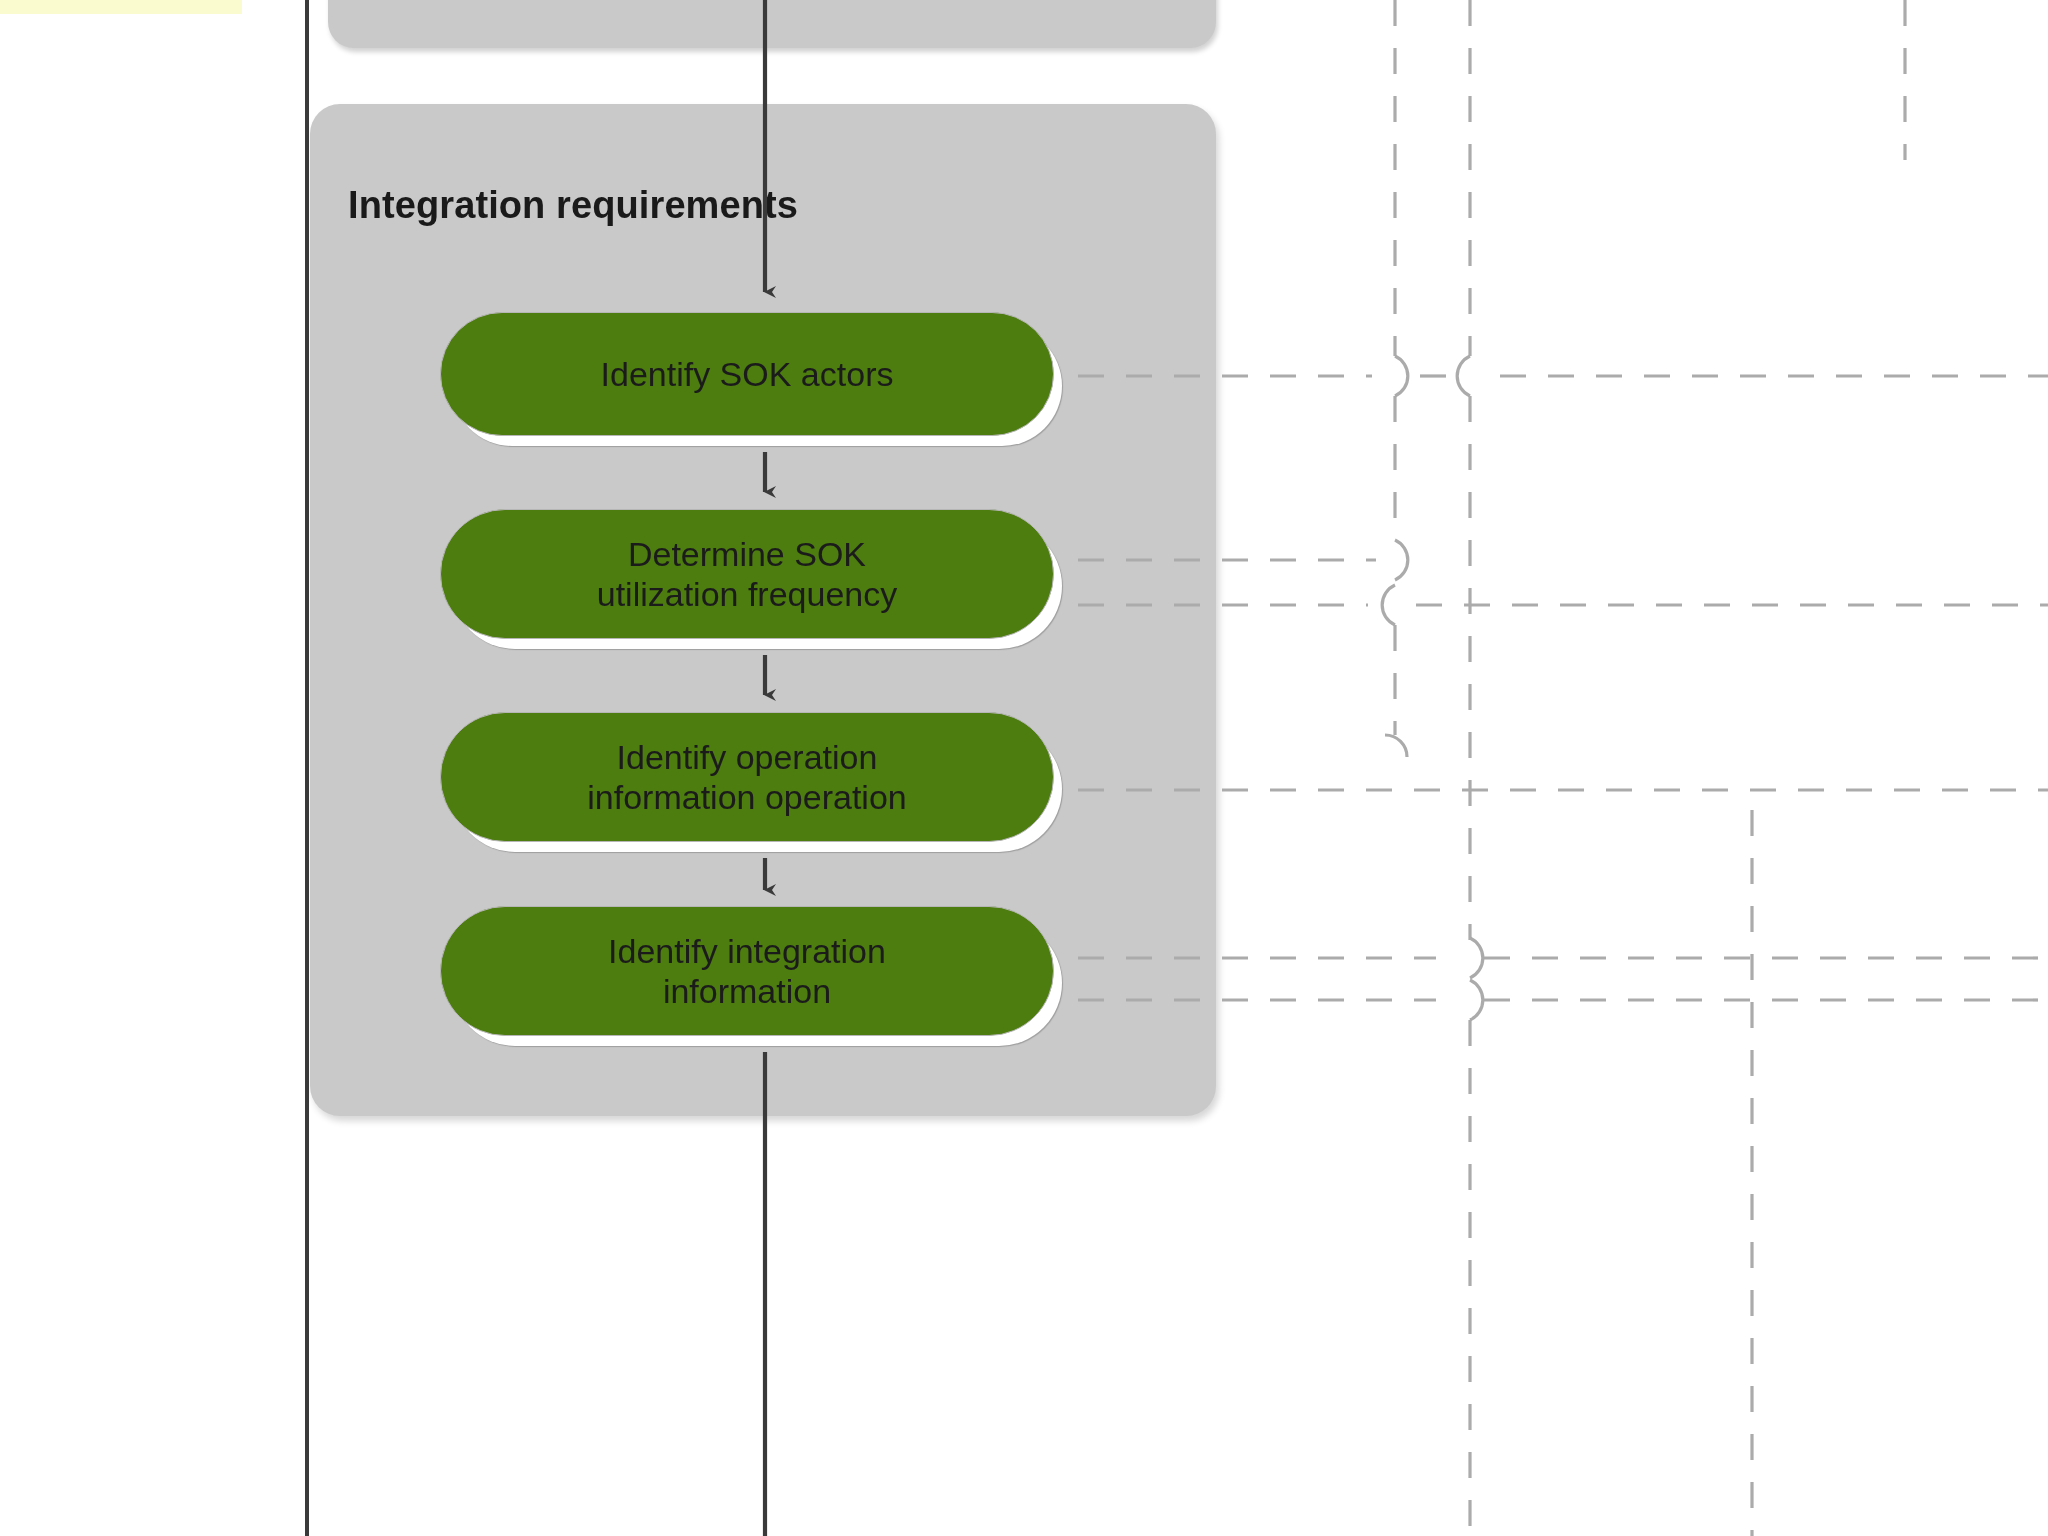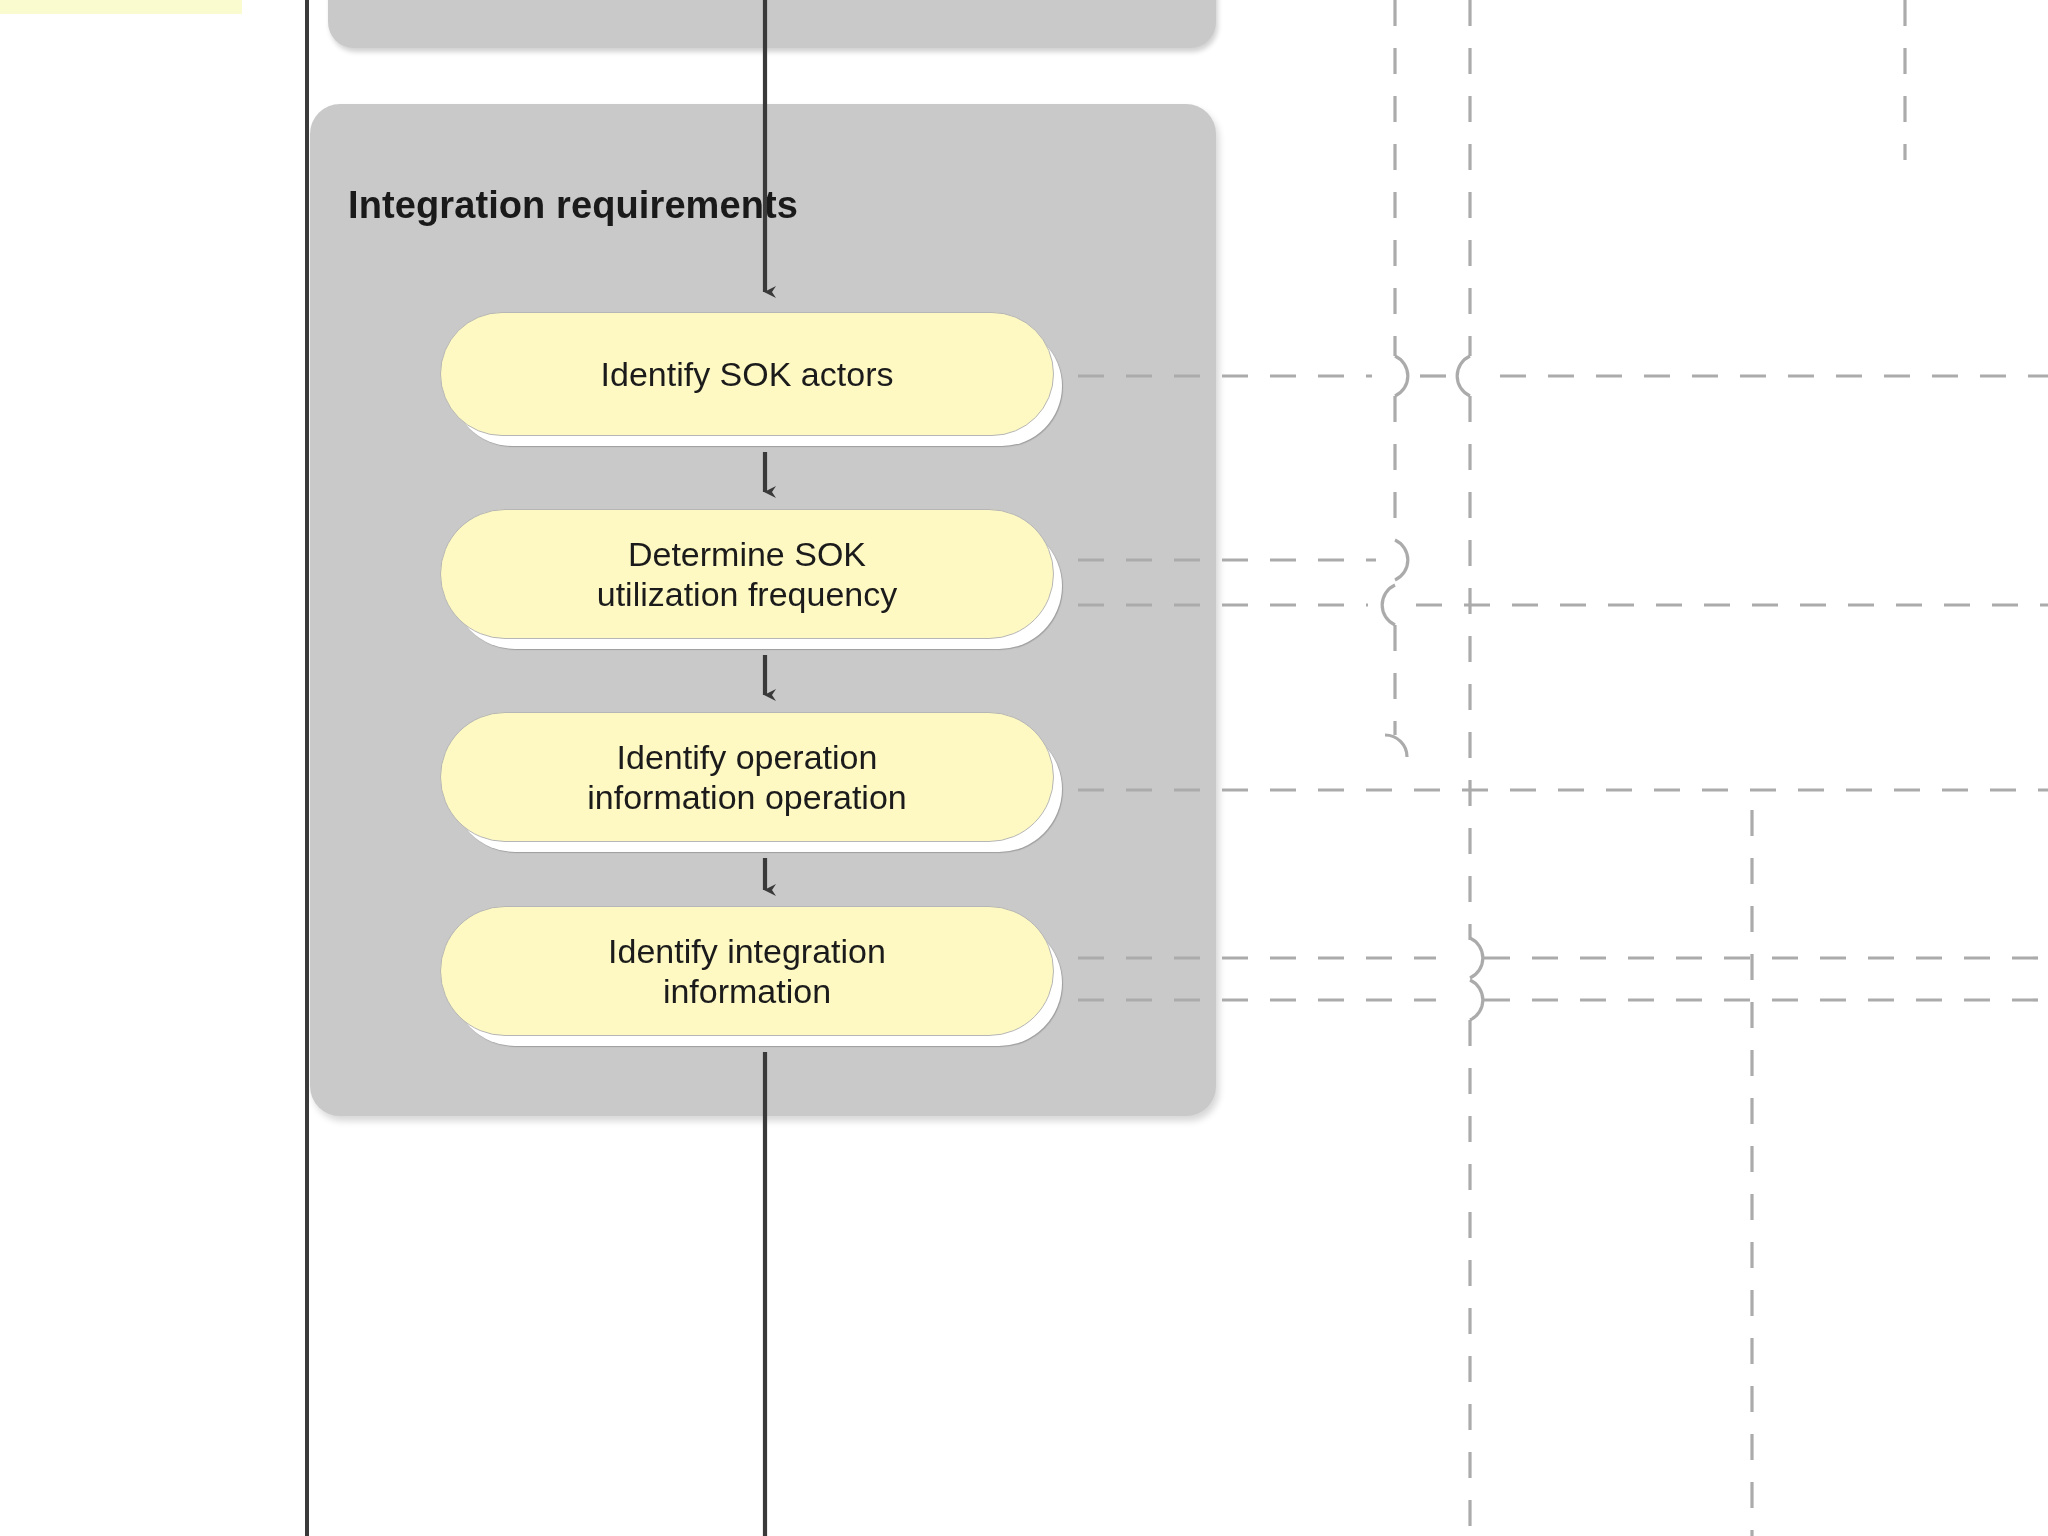--- a/index.html
+++ b/index.html
@@ -22,21 +22,21 @@
   
   #phase-panel{position:absolute;left:310px;top:104px;width:906px;height:1012px;
       background:#c9c9c9;border-radius:30px;
       box-shadow:3px 5px 7px rgba(0,0,0,.16);}
 
   #phase-title{position:absolute;left:348px;top:140px;width:640px;
       font-size:38px;font-weight:bold;color:#1a1a1a;line-height:1.22;
       letter-spacing:.1px;margin-top:42px;}
 
   
-  .pill{position:absolute;background:#fef9c3;border:1.6px solid #b6b6b6;
+  .pill{position:absolute;background:#4d7c0f;border:1.6px solid #b6b6b6;
         border-radius:999px;display:flex;align-items:center;justify-content:center;
         text-align:center;color:#1b1b1b;font-size:34px;line-height:1.18;
         box-shadow:10px 12px 0px -2px rgba(255,255,255,1),
                    11px 13px 1px -2px rgba(150,150,150,.85);
         z-index:3;}
   .pill span{display:block;padding:0 22px;}
 
   #pill-1{left:440px;top:312px;width:612px;height:122px;}
   #pill-2{left:440px;top:509px;width:612px;height:128px;}
   #pill-3{left:440px;top:712px;width:612px;height:128px;}

